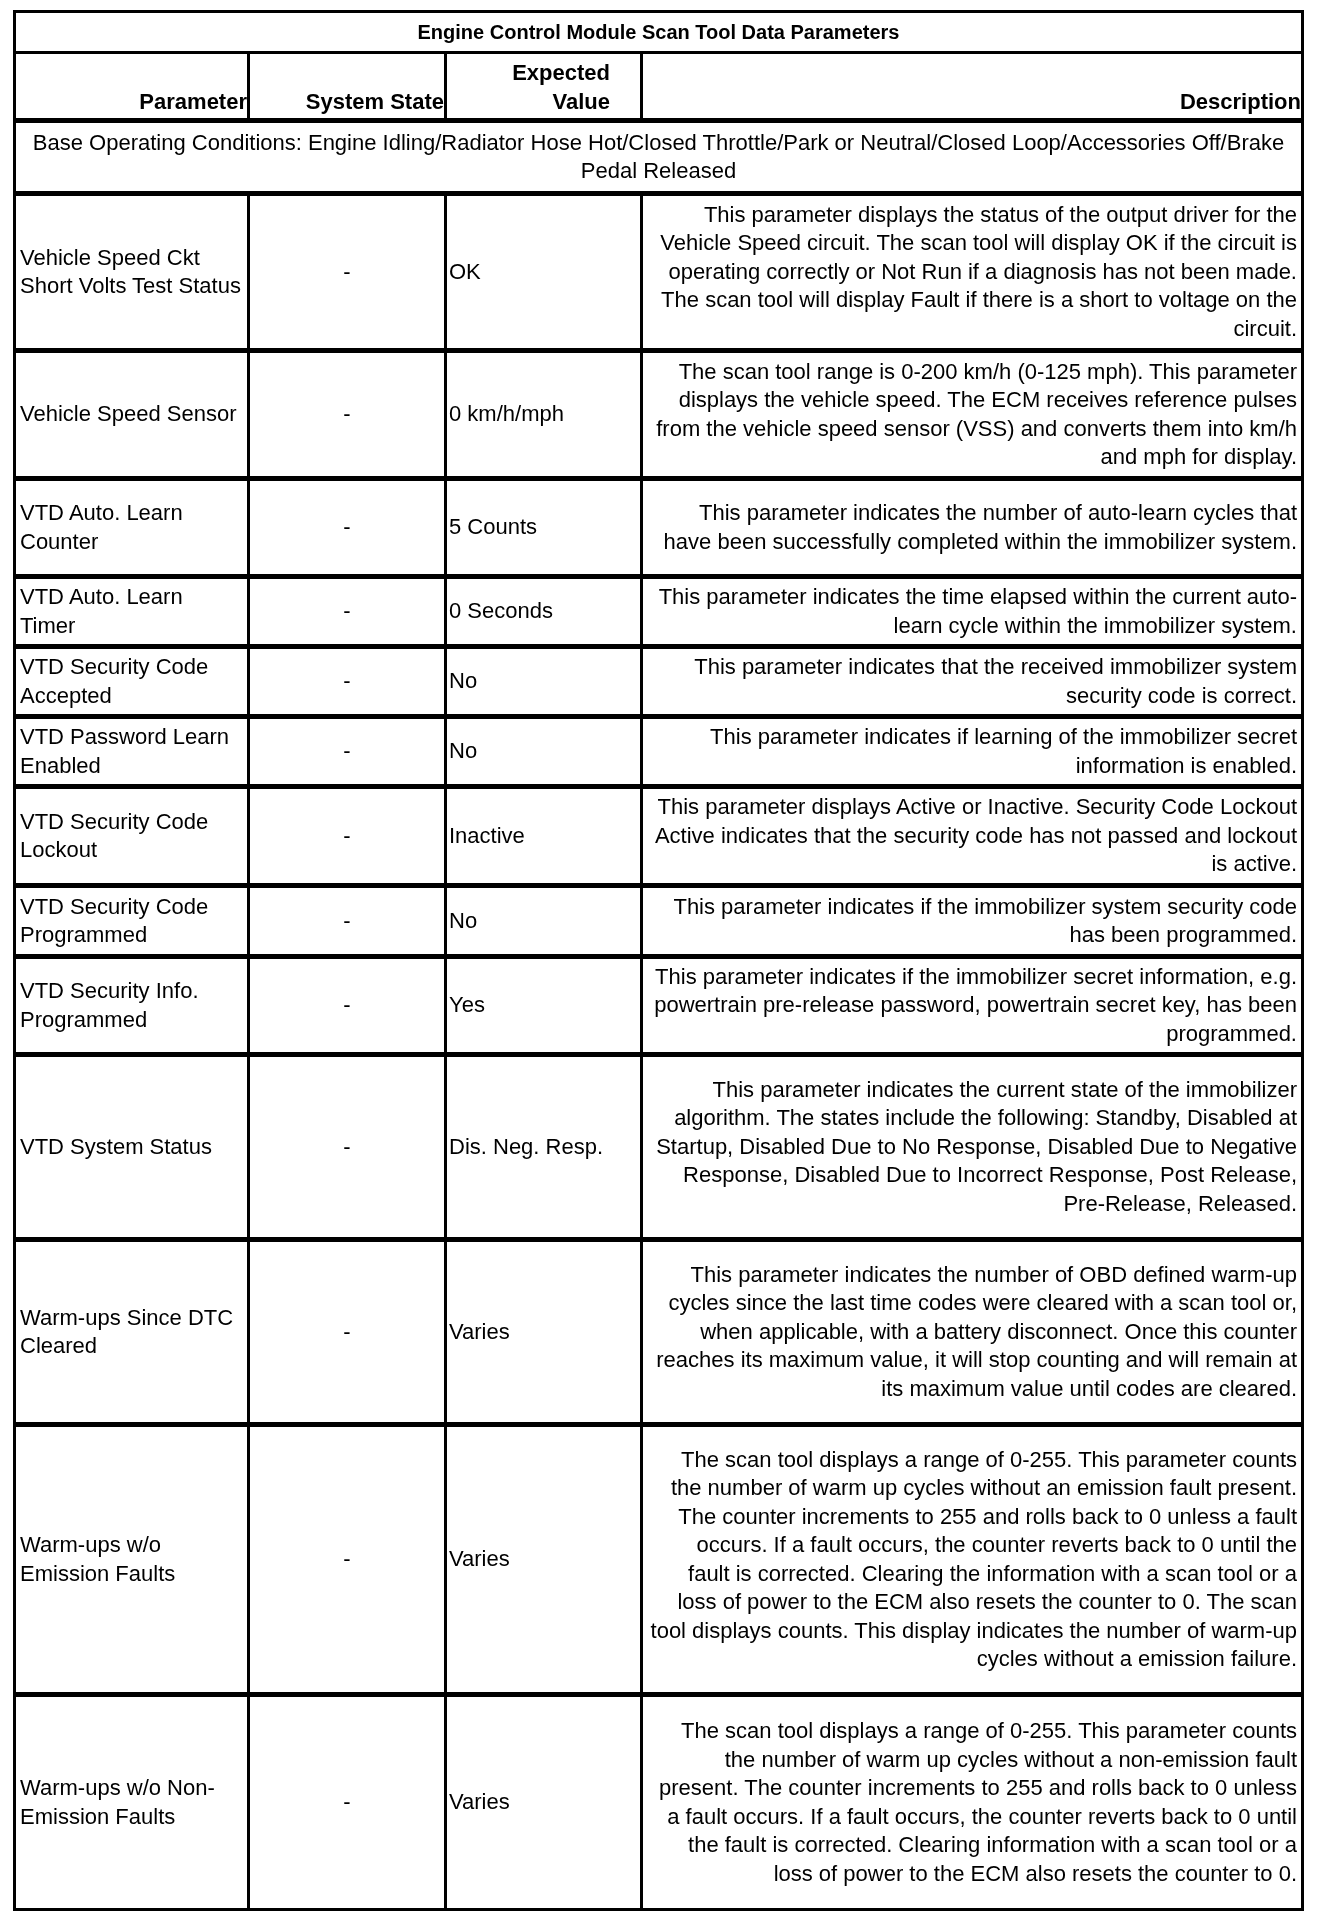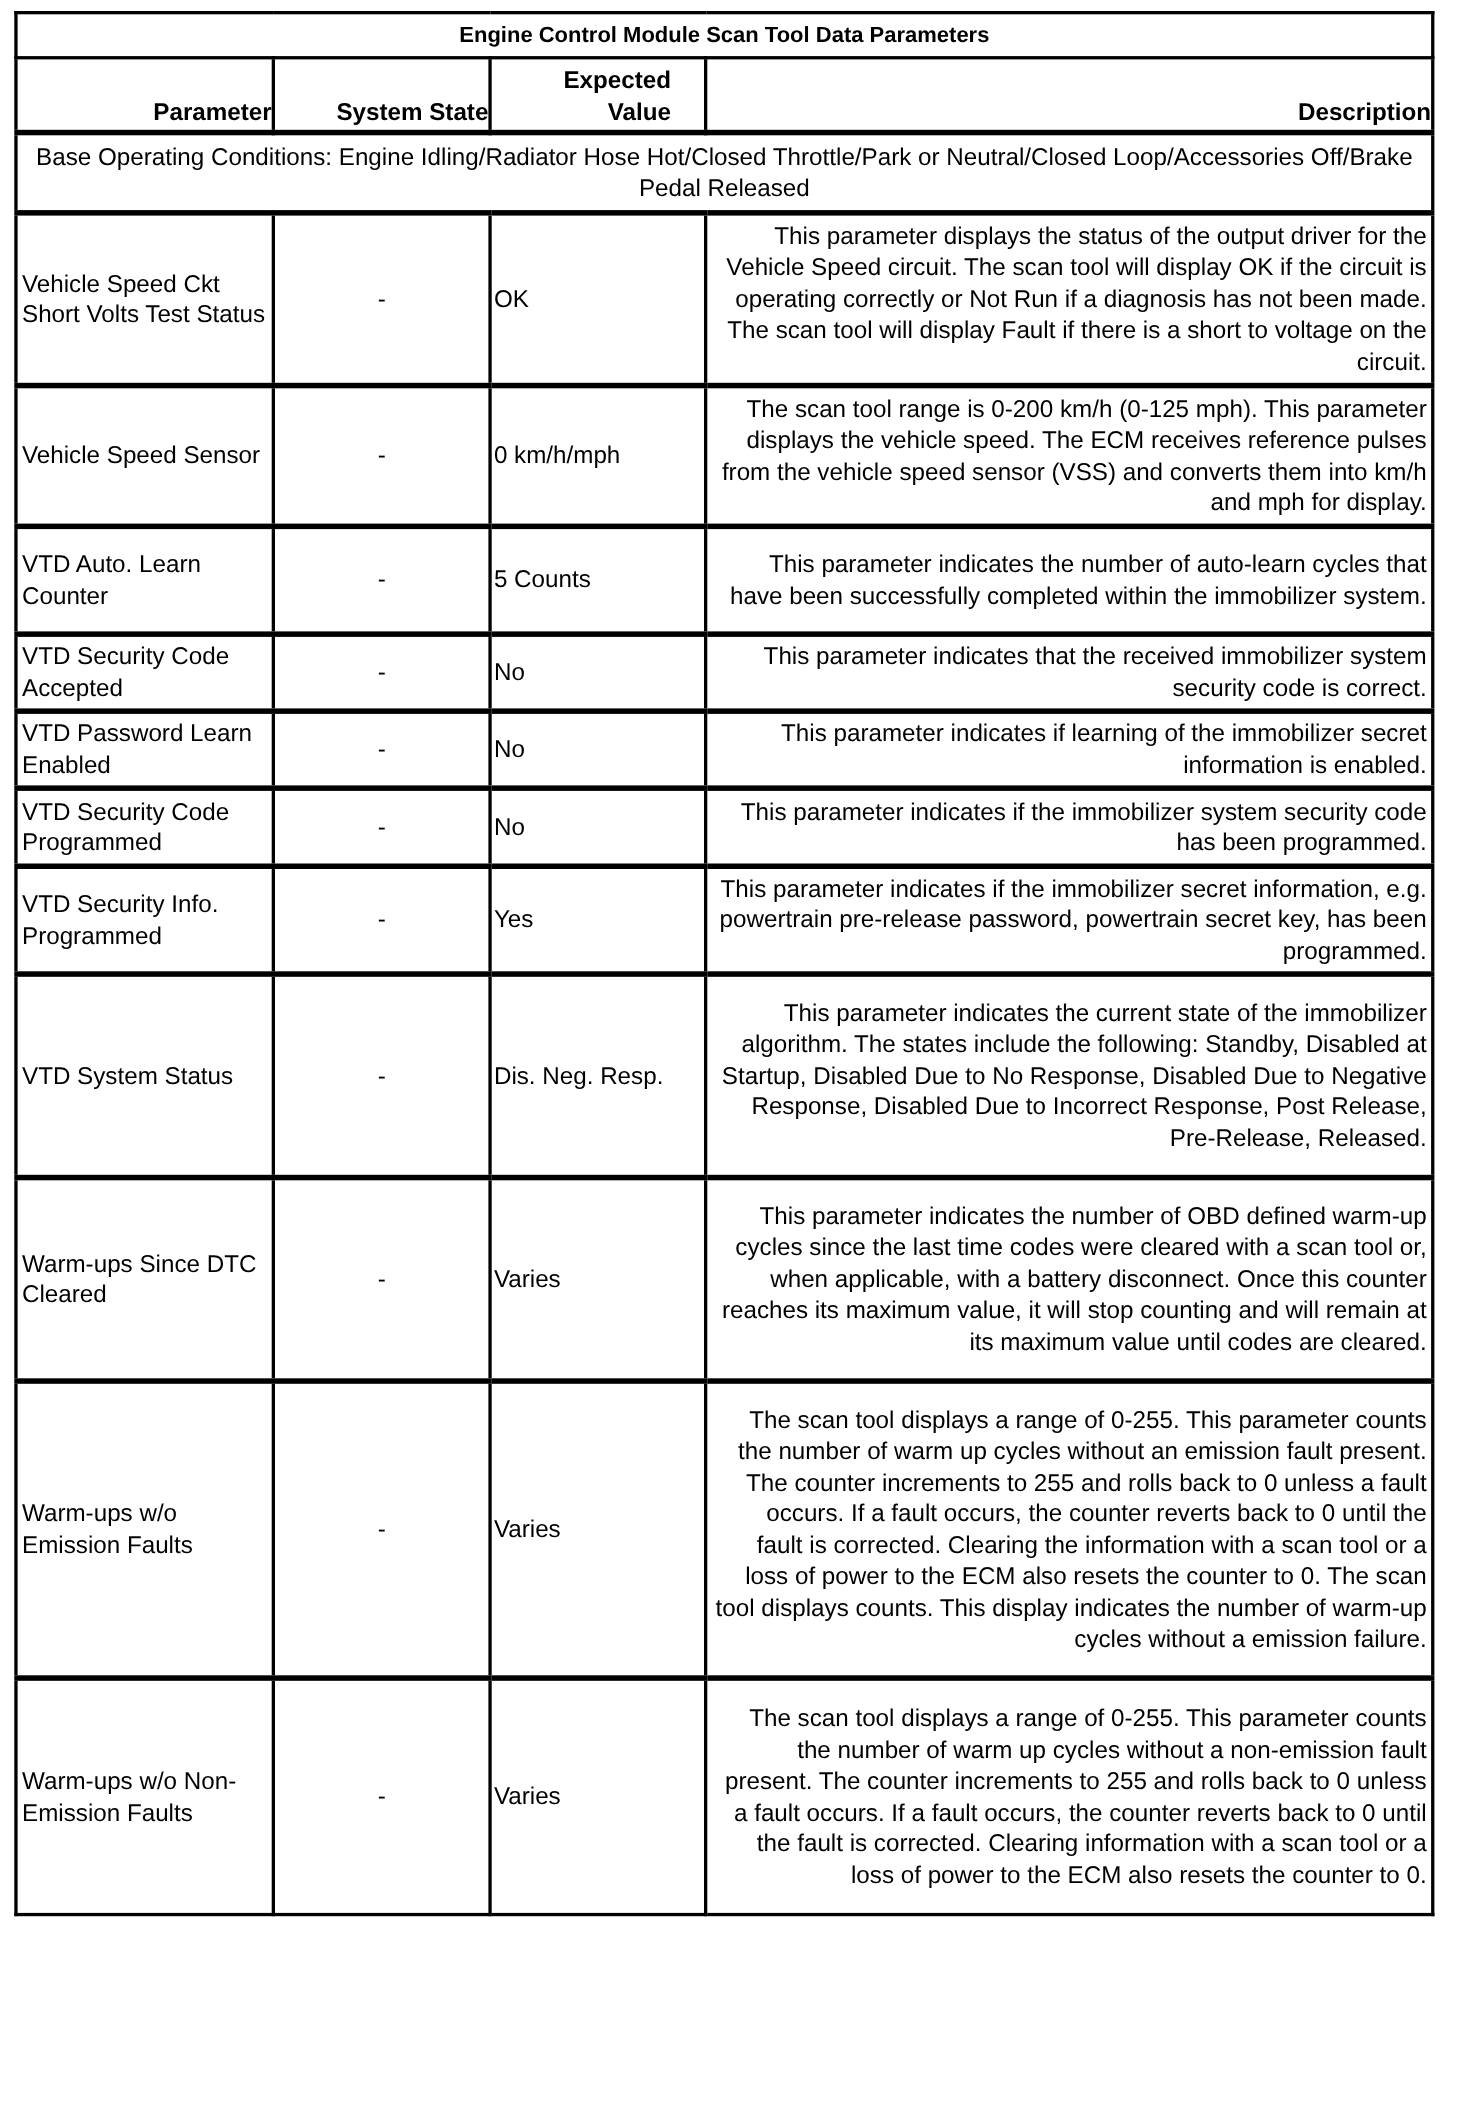--- a/index.html
+++ b/index.html
@@ -59,30 +59,42 @@
     <td class="c-value">0 km/h/mph</td>
     <td class="c-desc">The scan tool range is 0-200 km/h (0-125 mph). This parameter displays the vehicle speed. The ECM receives reference pulses from the vehicle speed sensor (VSS) and converts them into km/h and mph for display.</td>
   </tr>
   <tr class="data-row" style="height:98px">
     <td class="c-param">VTD Auto. Learn Counter</td>
     <td class="c-state">-</td>
     <td class="c-value">5 Counts</td>
     <td class="c-desc">This parameter indicates the number of auto-learn cycles that have been successfully completed within the immobilizer system.</td>
   </tr>
   <tr class="data-row" style="height:70px">
+    <td class="c-param">VTD Auto. Learn Timer</td>
+    <td class="c-state">-</td>
+    <td class="c-value">0 Seconds</td>
+    <td class="c-desc">This parameter indicates the time elapsed within the current auto-learn cycle within the immobilizer system.</td>
+  </tr>
+  <tr class="data-row" style="height:70px">
     <td class="c-param">VTD Security Code Accepted</td>
     <td class="c-state">-</td>
     <td class="c-value">No</td>
     <td class="c-desc">This parameter indicates that the received immobilizer system security code is correct.</td>
   </tr>
   <tr class="data-row" style="height:70px">
     <td class="c-param">VTD Password Learn Enabled</td>
     <td class="c-state">-</td>
     <td class="c-value">No</td>
     <td class="c-desc">This parameter indicates if learning of the immobilizer secret information is enabled.</td>
+  </tr>
+  <tr class="data-row" style="height:99px">
+    <td class="c-param">VTD Security Code Lockout</td>
+    <td class="c-state">-</td>
+    <td class="c-value">Inactive</td>
+    <td class="c-desc">This parameter displays Active or Inactive. Security Code Lockout Active indicates that the security code has not passed and lockout is active.</td>
   </tr>
   <tr class="data-row" style="height:71px">
     <td class="c-param">VTD Security Code Programmed</td>
     <td class="c-state">-</td>
     <td class="c-value">No</td>
     <td class="c-desc">This parameter indicates if the immobilizer system security code has been programmed.</td>
   </tr>
   <tr class="data-row" style="height:98px">
     <td class="c-param">VTD Security Info. Programmed</td>
     <td class="c-state">-</td>

